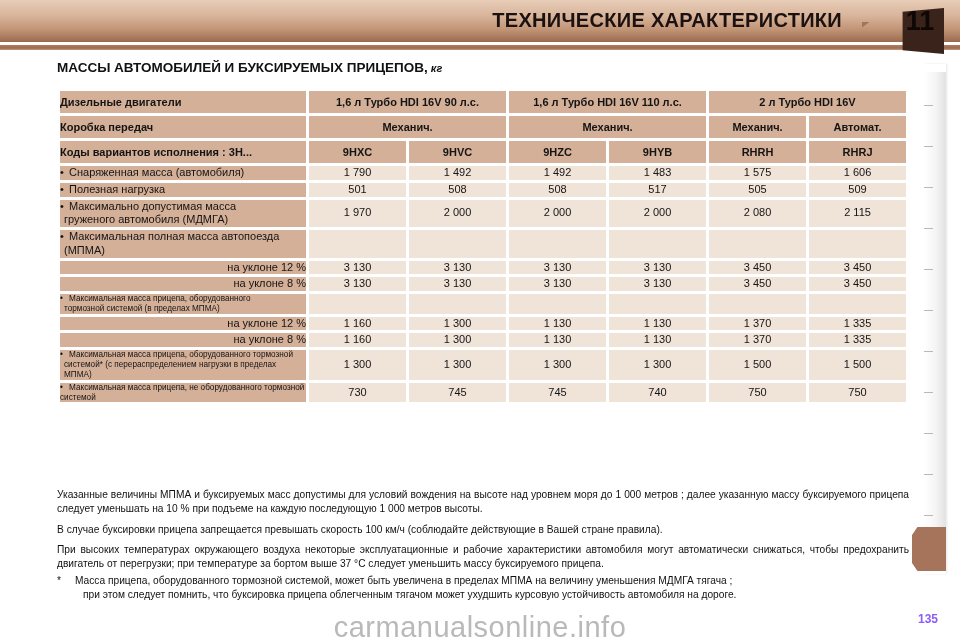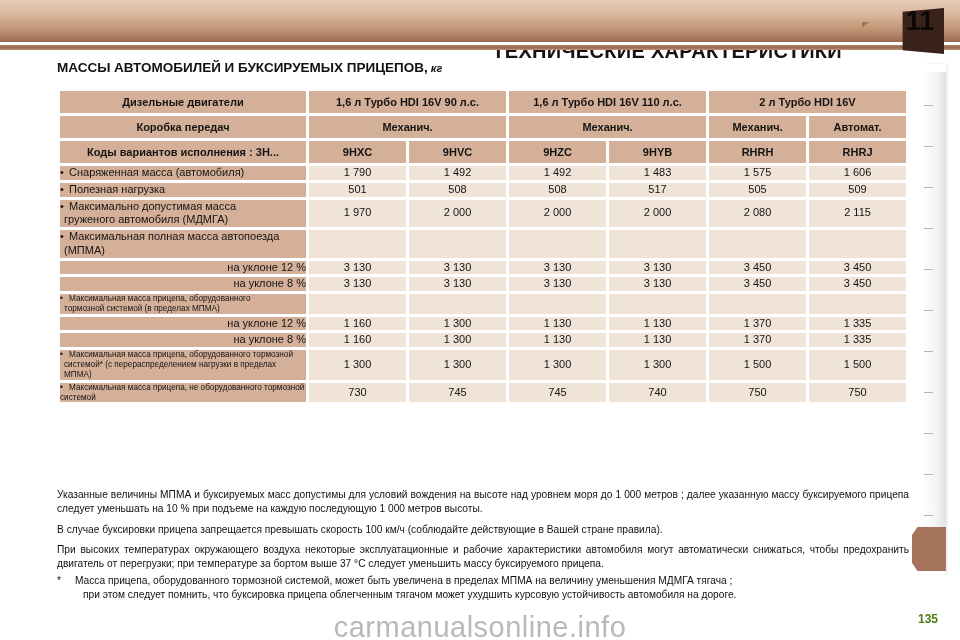--- a/index.html
+++ b/index.html
@@ -30,21 +30,20 @@
   }
   #header-title {
     position: absolute;
     right: 118px;
     top: 9px;
     font-size: 20px;
     font-weight: bold;
     letter-spacing: 0.3px;
     color: #1a1110;
     white-space: nowrap;
-    margin-top: 31px;
   }
   #header-rule-white {
     position: absolute;
     left: 0; top: 42px;
     width: 960px; height: 3px;
     background: #ffffff;
   }
   #header-rule-brown {
     position: absolute;
     left: 0; top: 45px;
@@ -131,21 +130,21 @@
     background: #d5b098;
     font-weight: bold;
     font-size: 11px;
     color: #141414;
     text-align: center;
     height: 22px;
     padding: 0 4px;
     white-space: nowrap;
   }
   .hdr-cell.label {
-    text-align: center;
+    text-align: left;
     padding-left: 9px;
   }
   .label-cell {
     background: #d5b098;
     font-size: 11px;
     color: #141414;
     text-align: left;
     padding: 2px 6px 2px 9px;
     line-height: 1.25;
   }
@@ -217,21 +216,21 @@
     padding-left: 8px;
   }
 
   
   #page-number {
     position: absolute;
     right: 22px;
     bottom: 14px;
     font-size: 12px;
     font-weight: bold;
-    color: #4d7c0f;
+    color: #8b5cf6;
   }
 
   
   #watermark {
     position: absolute;
     left: 0;
     bottom: -4px;
     width: 960px;
     text-align: center;
     font-size: 29px;

